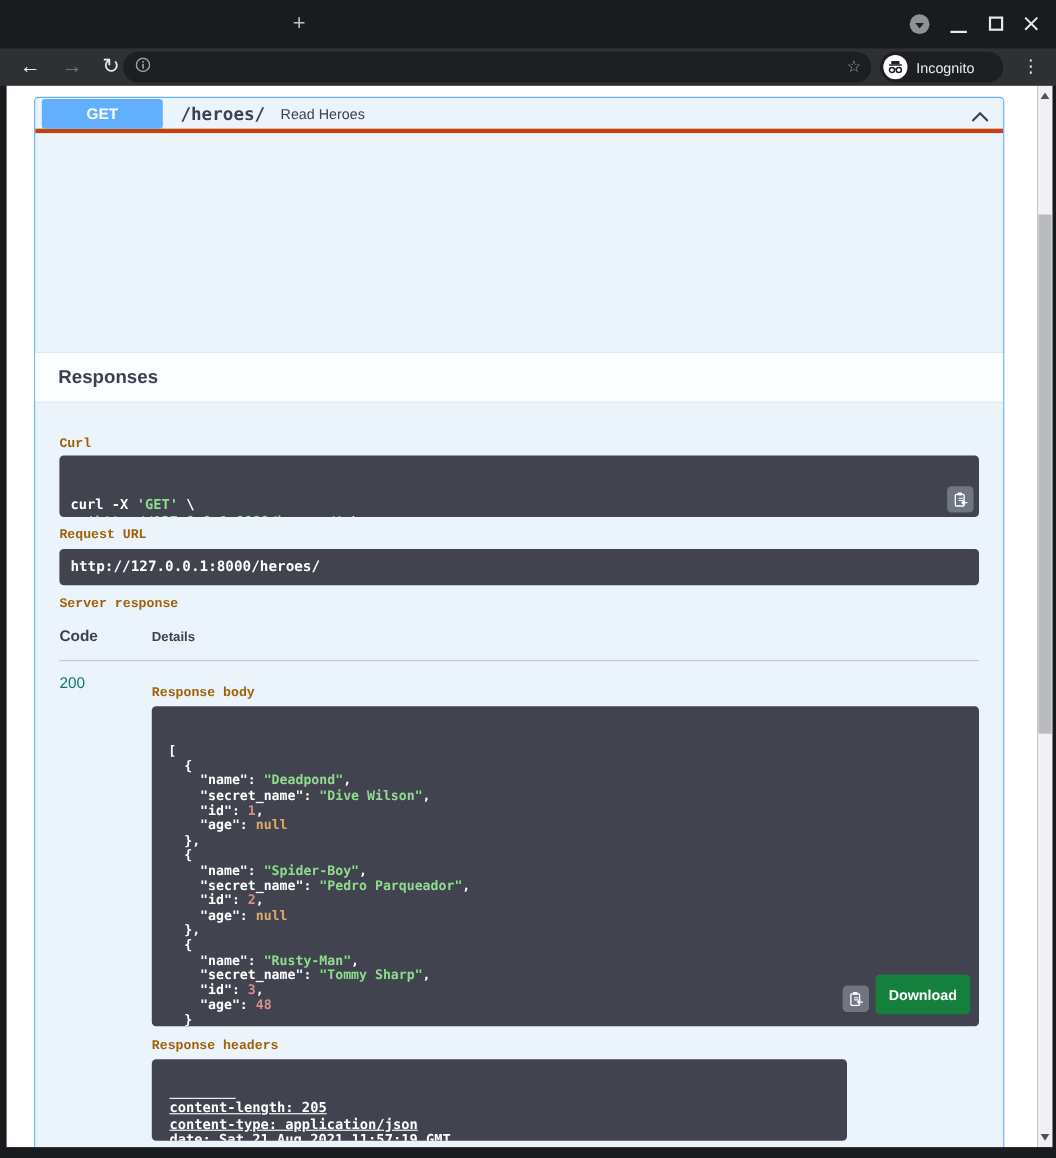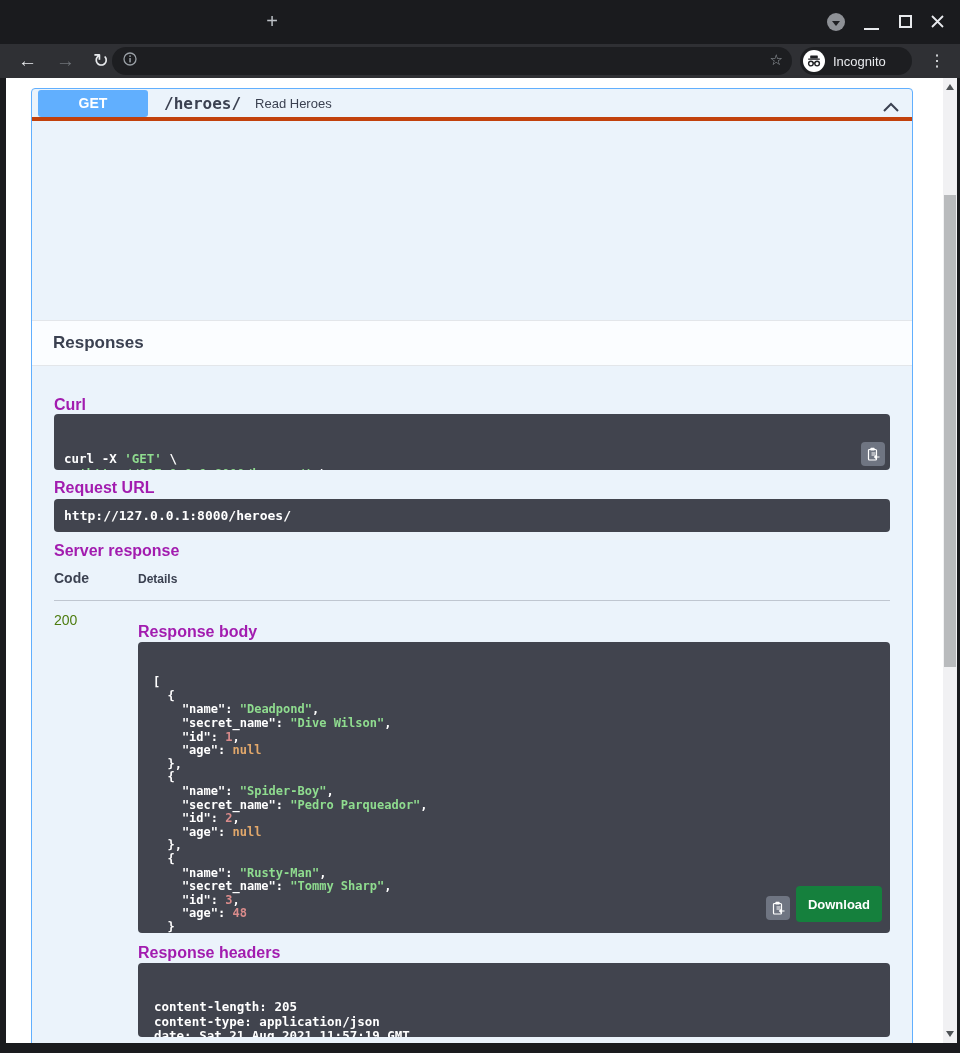--- a/index.html
+++ b/index.html
@@ -54,34 +54,34 @@
   .op-body1 { position:absolute; left:0; top:88px; width:880px; height:143px; }
   .no-params { position:absolute; left:21px; top:15px; font-size:14px; color:#3b4151; }
   .exec-row { position:absolute; left:32px; top:80px; width:818px; height:29px; display:flex; }
   .execute-btn { flex:1; background:#4990e2; border:none; border-radius:4px 0 0 4px; color:#fff; font-weight:bold; font-size:14px; }
   .clear-btn { flex:1; background:#fff; border:2px solid #6d6f73; border-radius:0 4px 4px 0; color:#3b4151; font-weight:bold; font-size:14px; }
 
   .responses-band { position:absolute; left:0; top:231px; width:880px; height:46px; background:#fbfdff; border-top:1px solid rgba(59,65,81,.12); border-bottom:1px solid rgba(59,65,81,.12); display:flex; align-items:center; }
   .responses-title { margin-left:21px; font-size:17px; font-weight:bold; color:#3b4151; }
 
   .responses-inner { position:absolute; left:1px; top:278px; width:878px; height:712px; }
-  .sec-label { position:absolute; font-size:16px; font-weight:bold; color:#a21caf; }
+  .sec-label { position:absolute; font-size:12px; font-weight:bold; color:#a16207;font-family:Liberation Mono, monospace; }
   .codeblock { position:absolute; background:#41444e; border-radius:4px; font-family:"DejaVu Sans Mono", monospace; font-weight:bold; color:#fff; white-space:pre; overflow:hidden; }
   .tk-p { color:#ffffff; } .tk-s { color:#8fdc8f; } .tk-n { color:#d98b8b; } .tk-u { color:#e2a86b; }
 
   .curl-block { left:21px; top:47px; width:836px; height:56px; font-size:12.5px; line-height:15px; padding:7px 0 0 10px; }
   .requrl-block { left:21px; top:132px; width:836px; height:33px; font-size:13px; line-height:33px; padding-left:10px; }
   .code-hdr { position:absolute; left:21px; top:203px; font-size:14px; font-weight:bold; color:#3b4151; }
   .details-hdr { position:absolute; left:105px; top:205px; font-size:12px; font-weight:bold; color:#3b4151; }
   .hdr-divider { position:absolute; left:21px; top:233px; width:836px; height:1px; background:rgba(59,65,81,.25); }
-  .status-code { position:absolute; left:21px; top:245px; font-size:14px; color:#4d7c0f;text-align:center; }
+  .status-code { position:absolute; left:21px; top:245px; font-size:14px; color:#0f766e;text-align:center; }
   .respbody-label { left:105px; top:256px; }
   .respbody-block { left:105px; top:275px; width:752px; height:291px; font-size:12px; line-height:13.6px; padding:7px 0 0 15px; }
   .respheaders-label { left:105px; top:577px; }
-  .respheaders-block { left:105px; top:596px; width:752px; height:74px; font-size:12.5px; line-height:14.5px; padding:8px 0 0 16px; }
+  .respheaders-block { left:105px; top:596px; width:632px; height:74px; font-size:12.5px; line-height:14.5px; padding:8px 0 0 16px;text-decoration:underline; }
 
   .copy-chip { position:absolute; width:24px; height:24px; background:#6f7582; border-radius:4px; display:flex; align-items:center; justify-content:center; }
   .curl-copy { right:5px; bottom:4px; }
   .body-copy { right:100px; bottom:13px; }
   .download-btn { position:absolute; right:8px; bottom:11px; height:36px; padding:0 12px; background:#15803d; border:none; border-radius:4px; color:#fff; font-weight:bold; font-size:13px; font-family:"Liberation Sans", sans-serif; }
 
   
   .scrollbar { position:absolute; left:943px; top:78px; width:14px; height:965px; background:#f1f1f3; }
   .sb-arrow-up { position:absolute; left:3px; top:6px; width:0; height:0; border-left:4px solid transparent; border-right:4px solid transparent; border-bottom:6px solid #4f5356; }
   .sb-arrow-down { position:absolute; left:3px; bottom:6px; width:0; height:0; border-left:4px solid transparent; border-right:4px solid transparent; border-top:6px solid #4f5356; }

